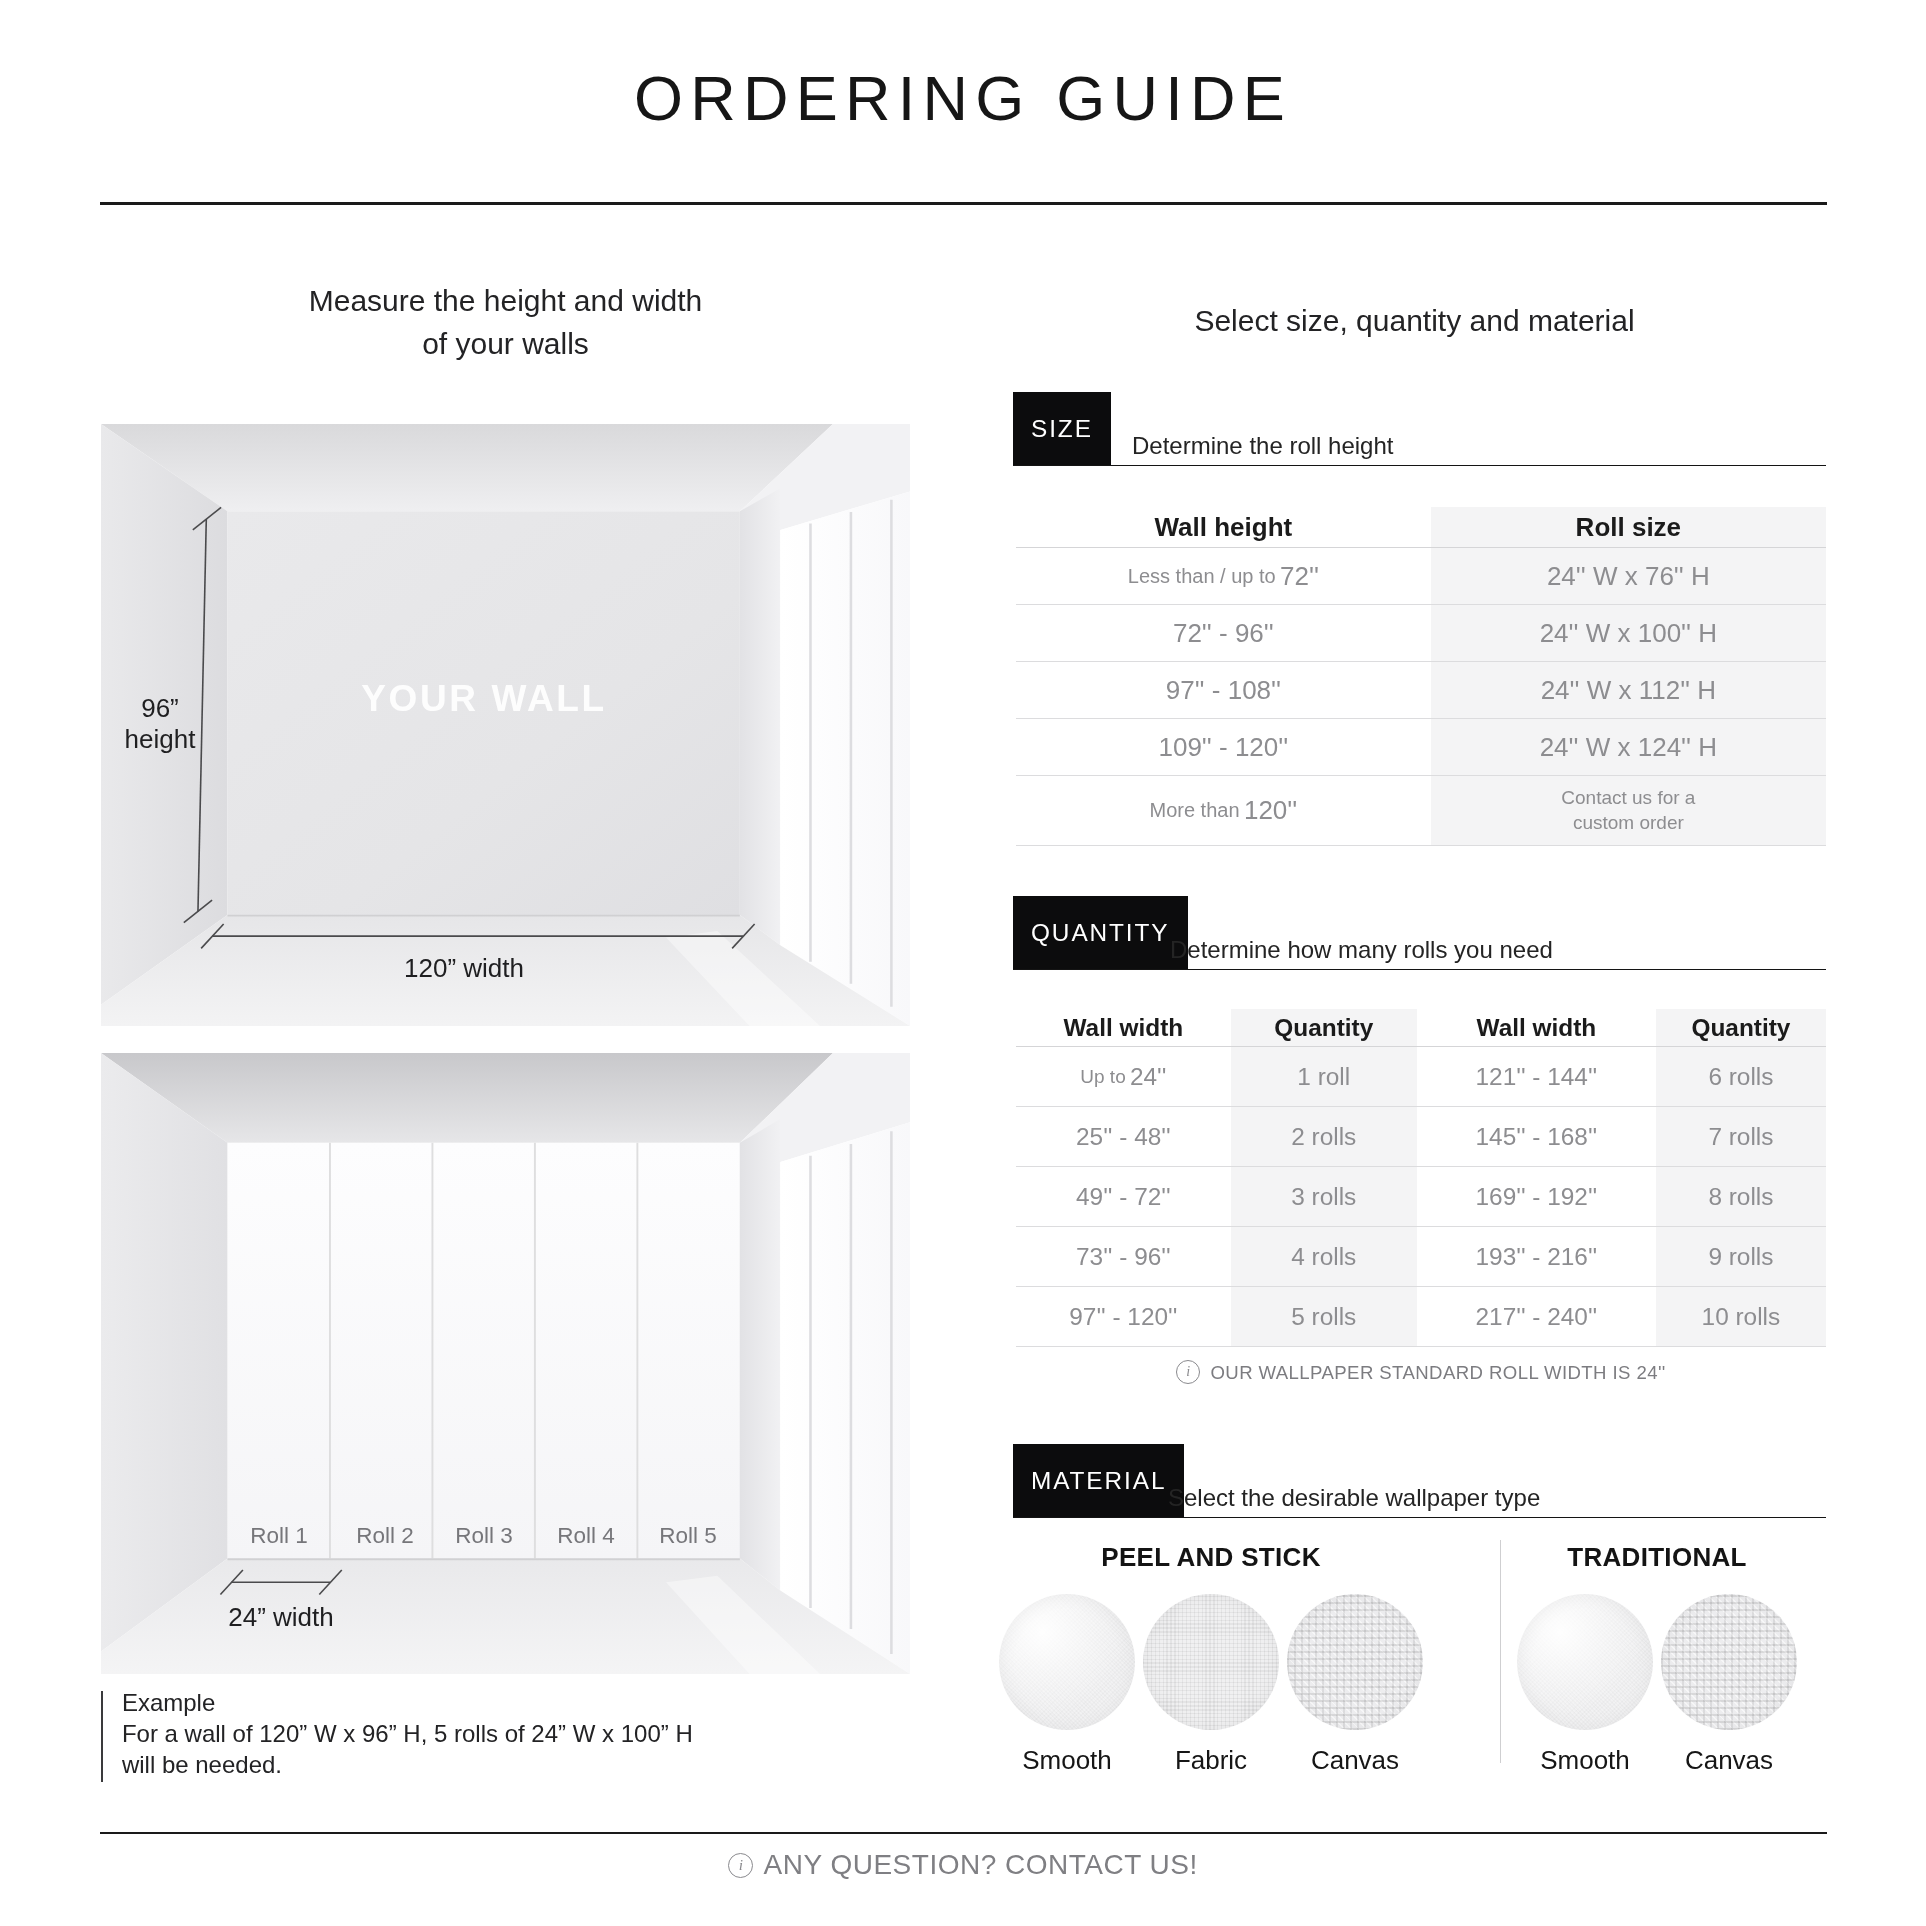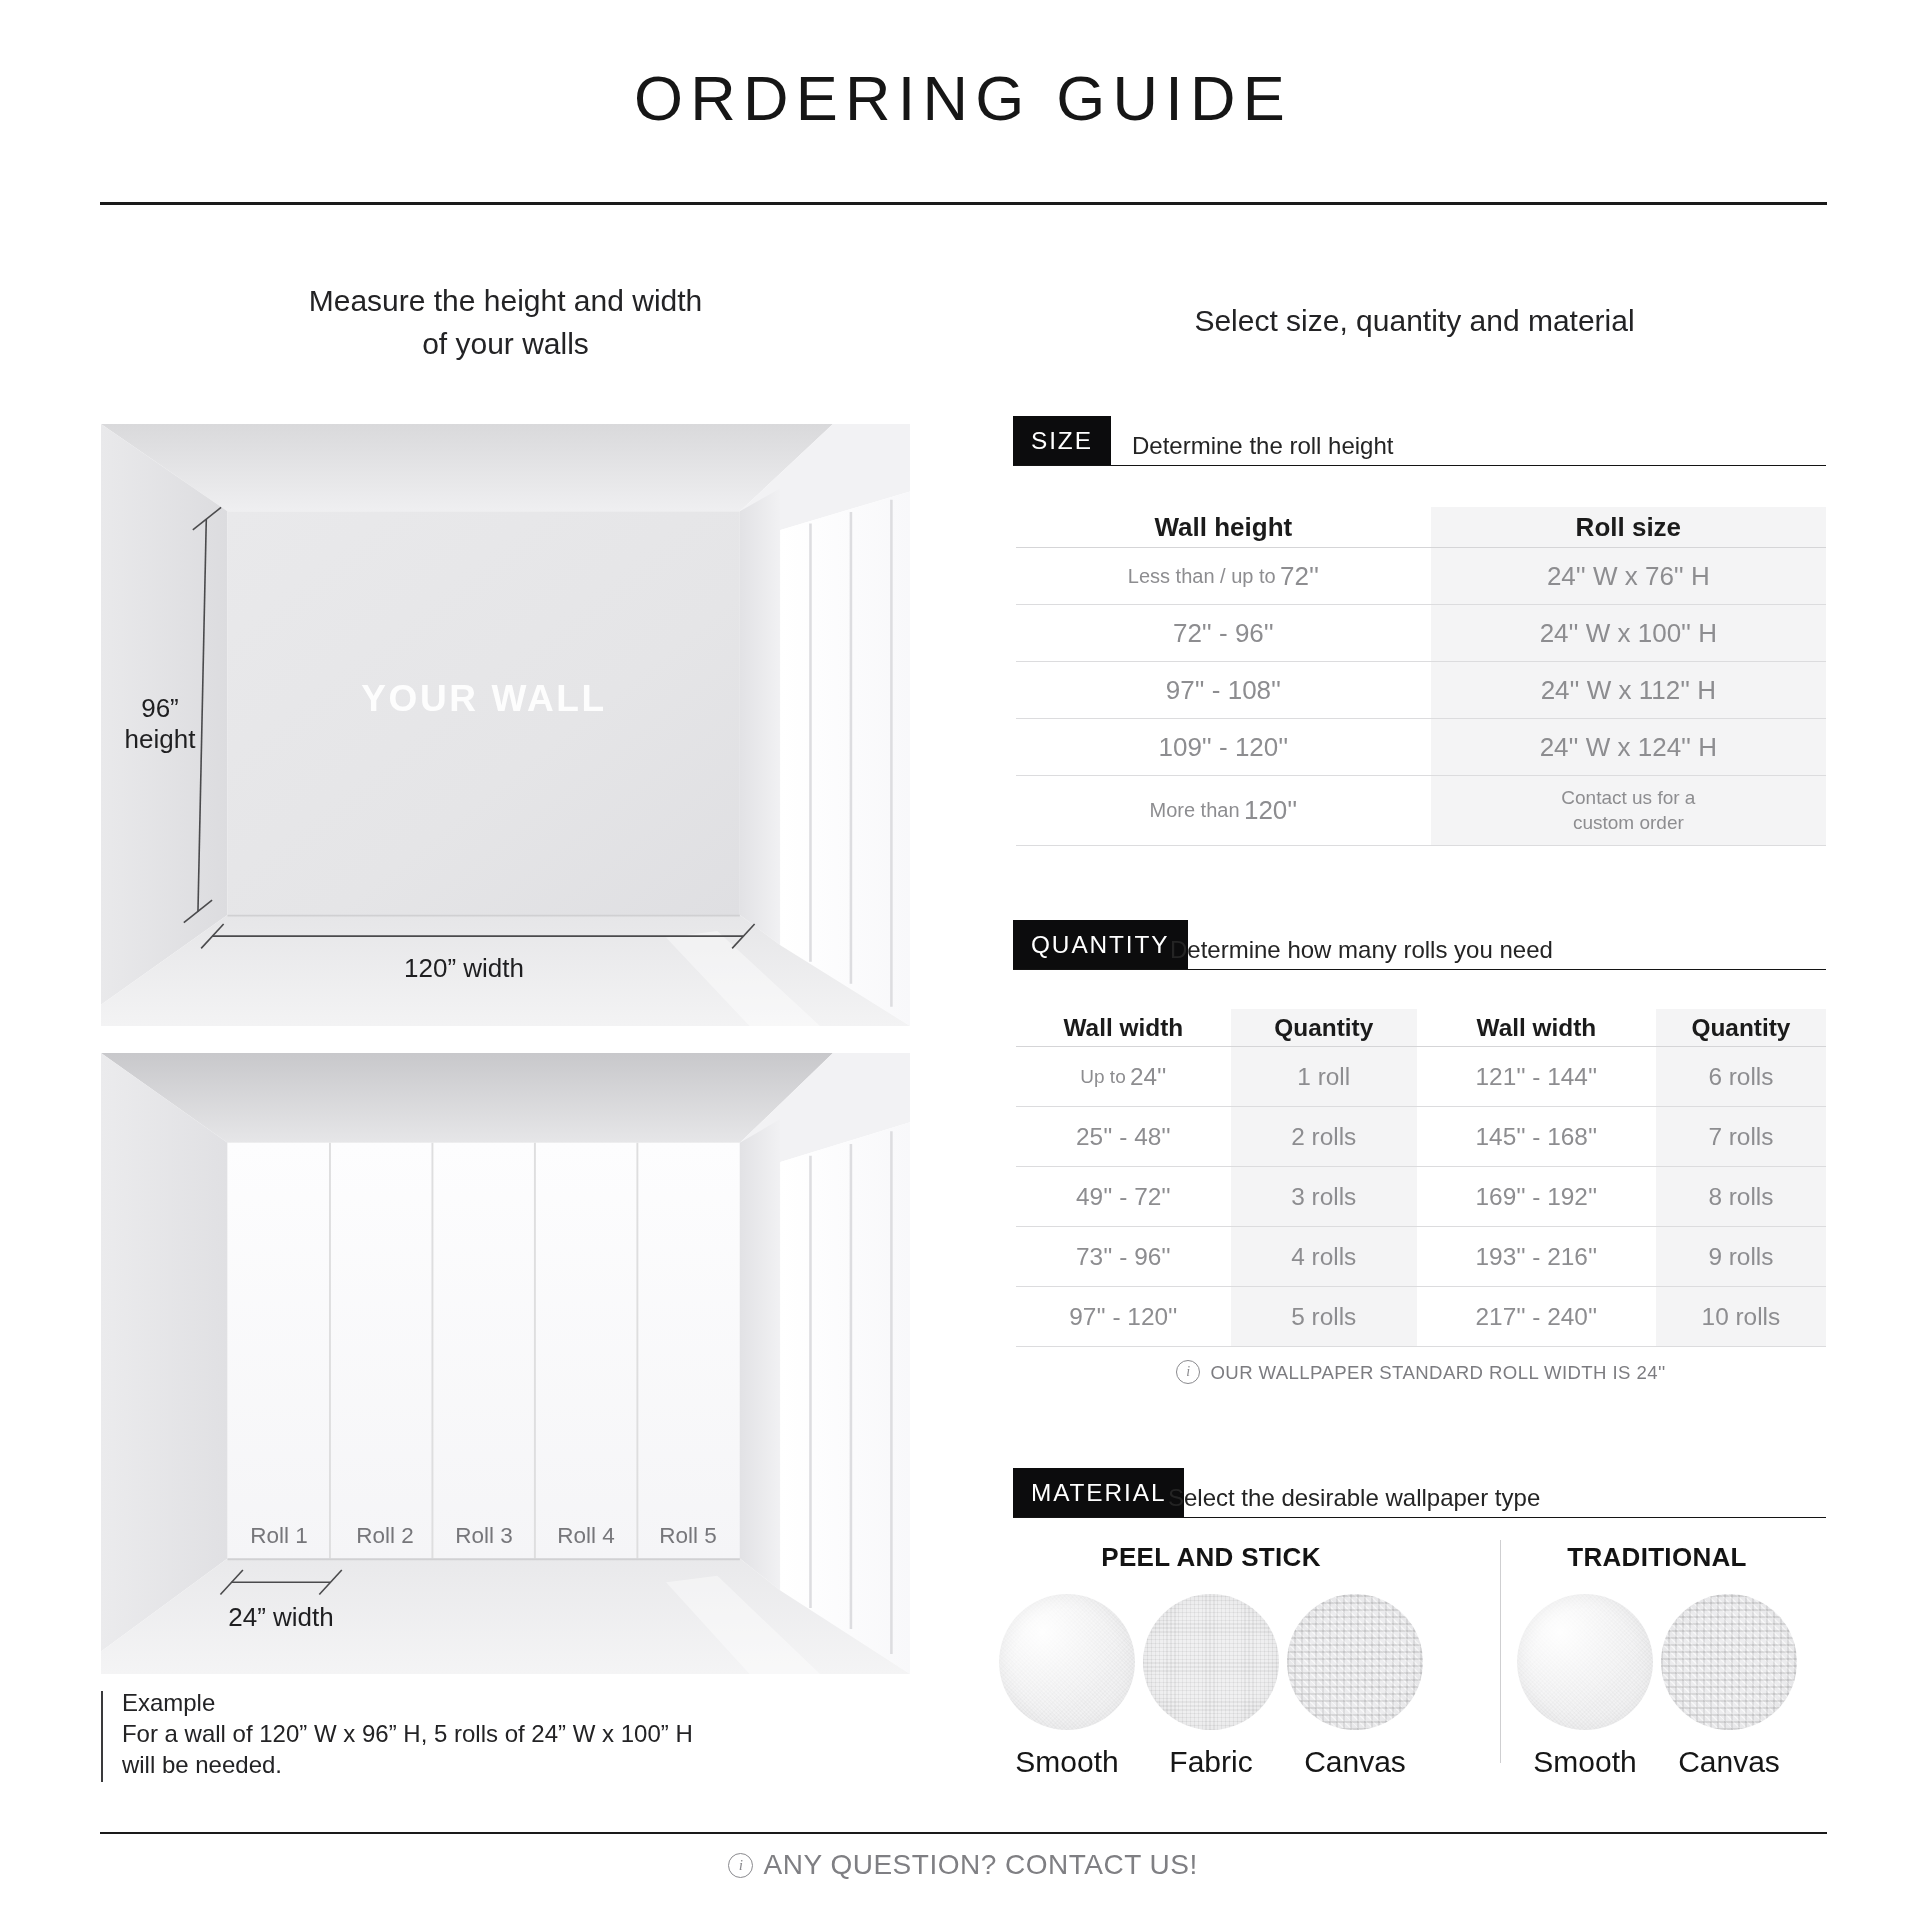--- a/index.html
+++ b/index.html
@@ -29,21 +29,21 @@
   .roll-label{font-size:22.5px;color:#76767a;}
 
   
   .example{left:101px;top:1687px;width:810px;display:flex;}
   .example-bar{width:1.9px;background:#3a3a3c;margin-top:3.9px;height:91px;}
   .example-text{margin-left:19px;font-size:24px;line-height:1.3;color:#232325;}
 
   
   .sec-header{left:1013px;width:813px;height:43px;border-bottom:1.9px solid #141414;}
   .sec-badge{position:absolute;left:0;bottom:0;background:#0c0c0d;color:#ffffff;
-             font-size:24.4px;font-weight:500;letter-spacing:1.9px;line-height:41px;padding:4px 18px;}
+             font-size:24.4px;font-weight:500;letter-spacing:1.9px;line-height:41px;padding:16px 18px;}
   .sec-sub{position:absolute;bottom:5.1px;font-size:24px;color:#242424;white-space:nowrap;}
 
   
   .tbl{left:1016px;width:810px;}
   .trow{display:flex;border-bottom:0.6px solid #dcdcde;}
   .thead .cell{font-weight:700;color:#1b1b1b;font-size:26px;}
   .thead{border-bottom:0.6px solid #d5d5d7;}
   .cell{display:flex;align-items:center;justify-content:center;text-align:center;}
   .alt{background:#f4f4f5;}
   .gray-val{color:#8d8d90;font-size:26px;}
@@ -66,21 +66,21 @@
   .info-ic{display:inline-flex;align-items:center;justify-content:center;width:22px;height:22px;
            border:1.3px solid #8a8a8e;border-radius:50%;color:#8a8a8e;font-size:14px;flex:0 0 auto;}
   .info-ic::before{content:"i";font-family:"Liberation Serif",serif;font-style:italic;}
   .note-text{margin-left:10.3px;font-size:18.6px;letter-spacing:0.4px;color:#7c7c80;}
 
   
   .mat-title{position:absolute;text-align:center;font-size:26px;font-weight:600;letter-spacing:0.3px;color:#141414;}
   .mat-row{position:absolute;display:flex;justify-content:space-between;}
   .swatch-cell{width:136px;display:flex;flex-direction:column;align-items:center;}
   .swatch{width:136px;height:136px;border-radius:50%;box-shadow:inset 0 0 19px rgba(0,0,0,0.05);}
-  .swatch-label{margin-top:15.4px;font-size:30px;font-weight:500;color:#161616;}
+  .swatch-label{margin-top:15.4px;font-size:26px;font-weight:500;color:#161616;}
   .tex-smooth{background-color:#f2f2f3;background-image:
       radial-gradient(circle at 32% 28%, rgba(255,255,255,.95), rgba(255,255,255,0) 62%),
       repeating-linear-gradient(45deg, rgba(0,0,0,.02) 0 1.3px, rgba(0,0,0,0) 1.3px 2.6px),
       repeating-linear-gradient(-45deg, rgba(0,0,0,.016) 0 1.3px, rgba(0,0,0,0) 1.3px 3.2px);}
   .tex-fabric{background-color:#f0f0f1;background-image:
       repeating-linear-gradient(0deg, rgba(0,0,0,.05) 0 1.3px, rgba(0,0,0,0) 1.3px 3.9px),
       repeating-linear-gradient(90deg, rgba(0,0,0,.05) 0 1.3px, rgba(0,0,0,0) 1.3px 3.9px);}
   .tex-canvas{background-color:#ededef;background-image:
       repeating-linear-gradient(0deg, rgba(0,0,0,.09) 0 1.9px, rgba(0,0,0,0) 1.9px 7px),
       repeating-linear-gradient(90deg, rgba(0,0,0,.075) 0 1.9px, rgba(0,0,0,0) 1.9px 7px),

